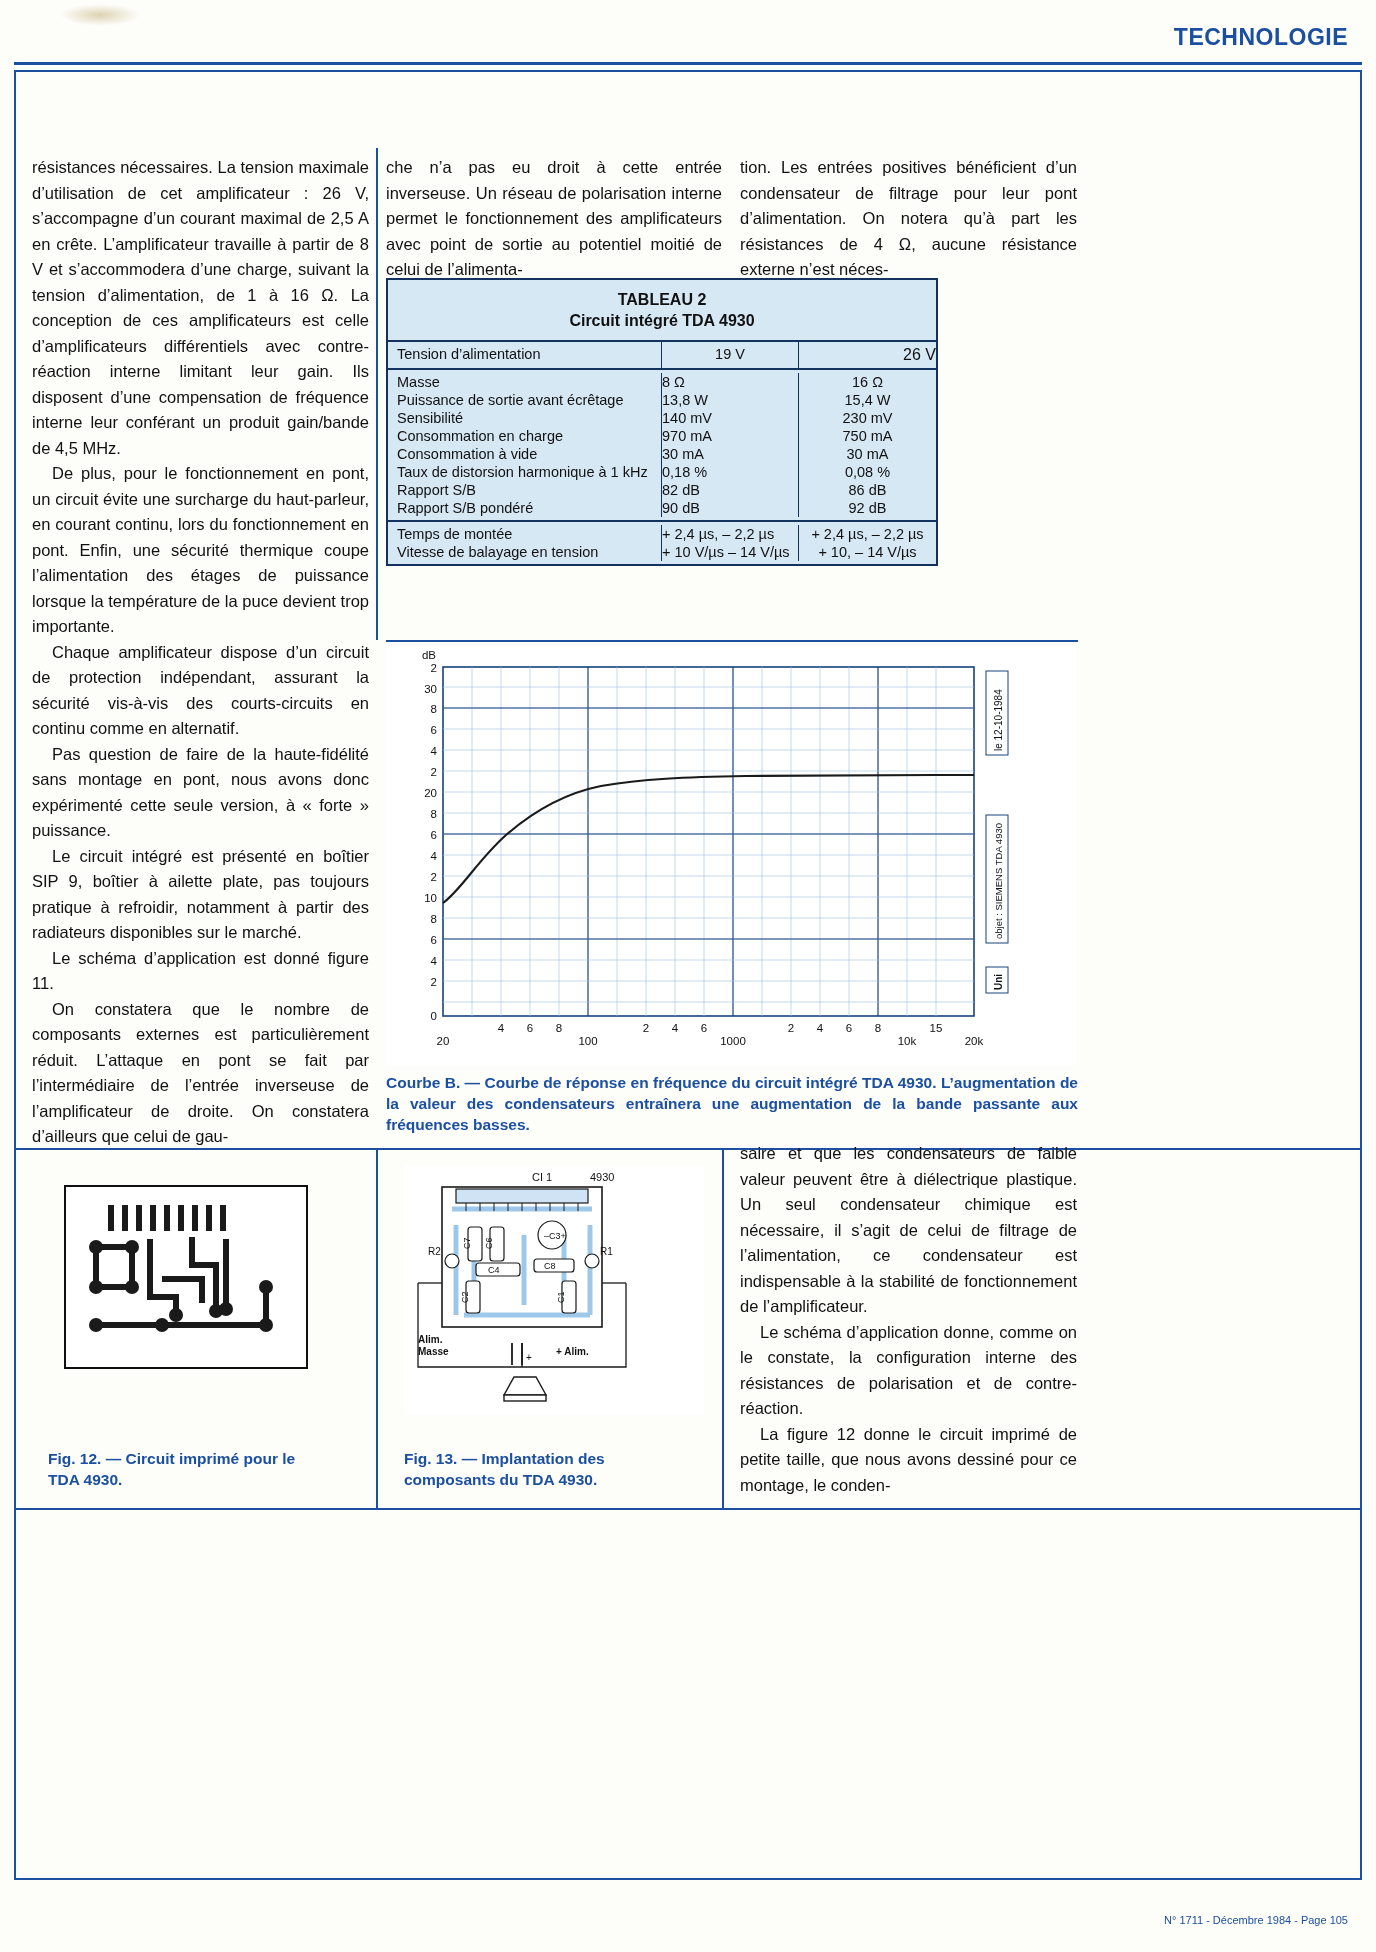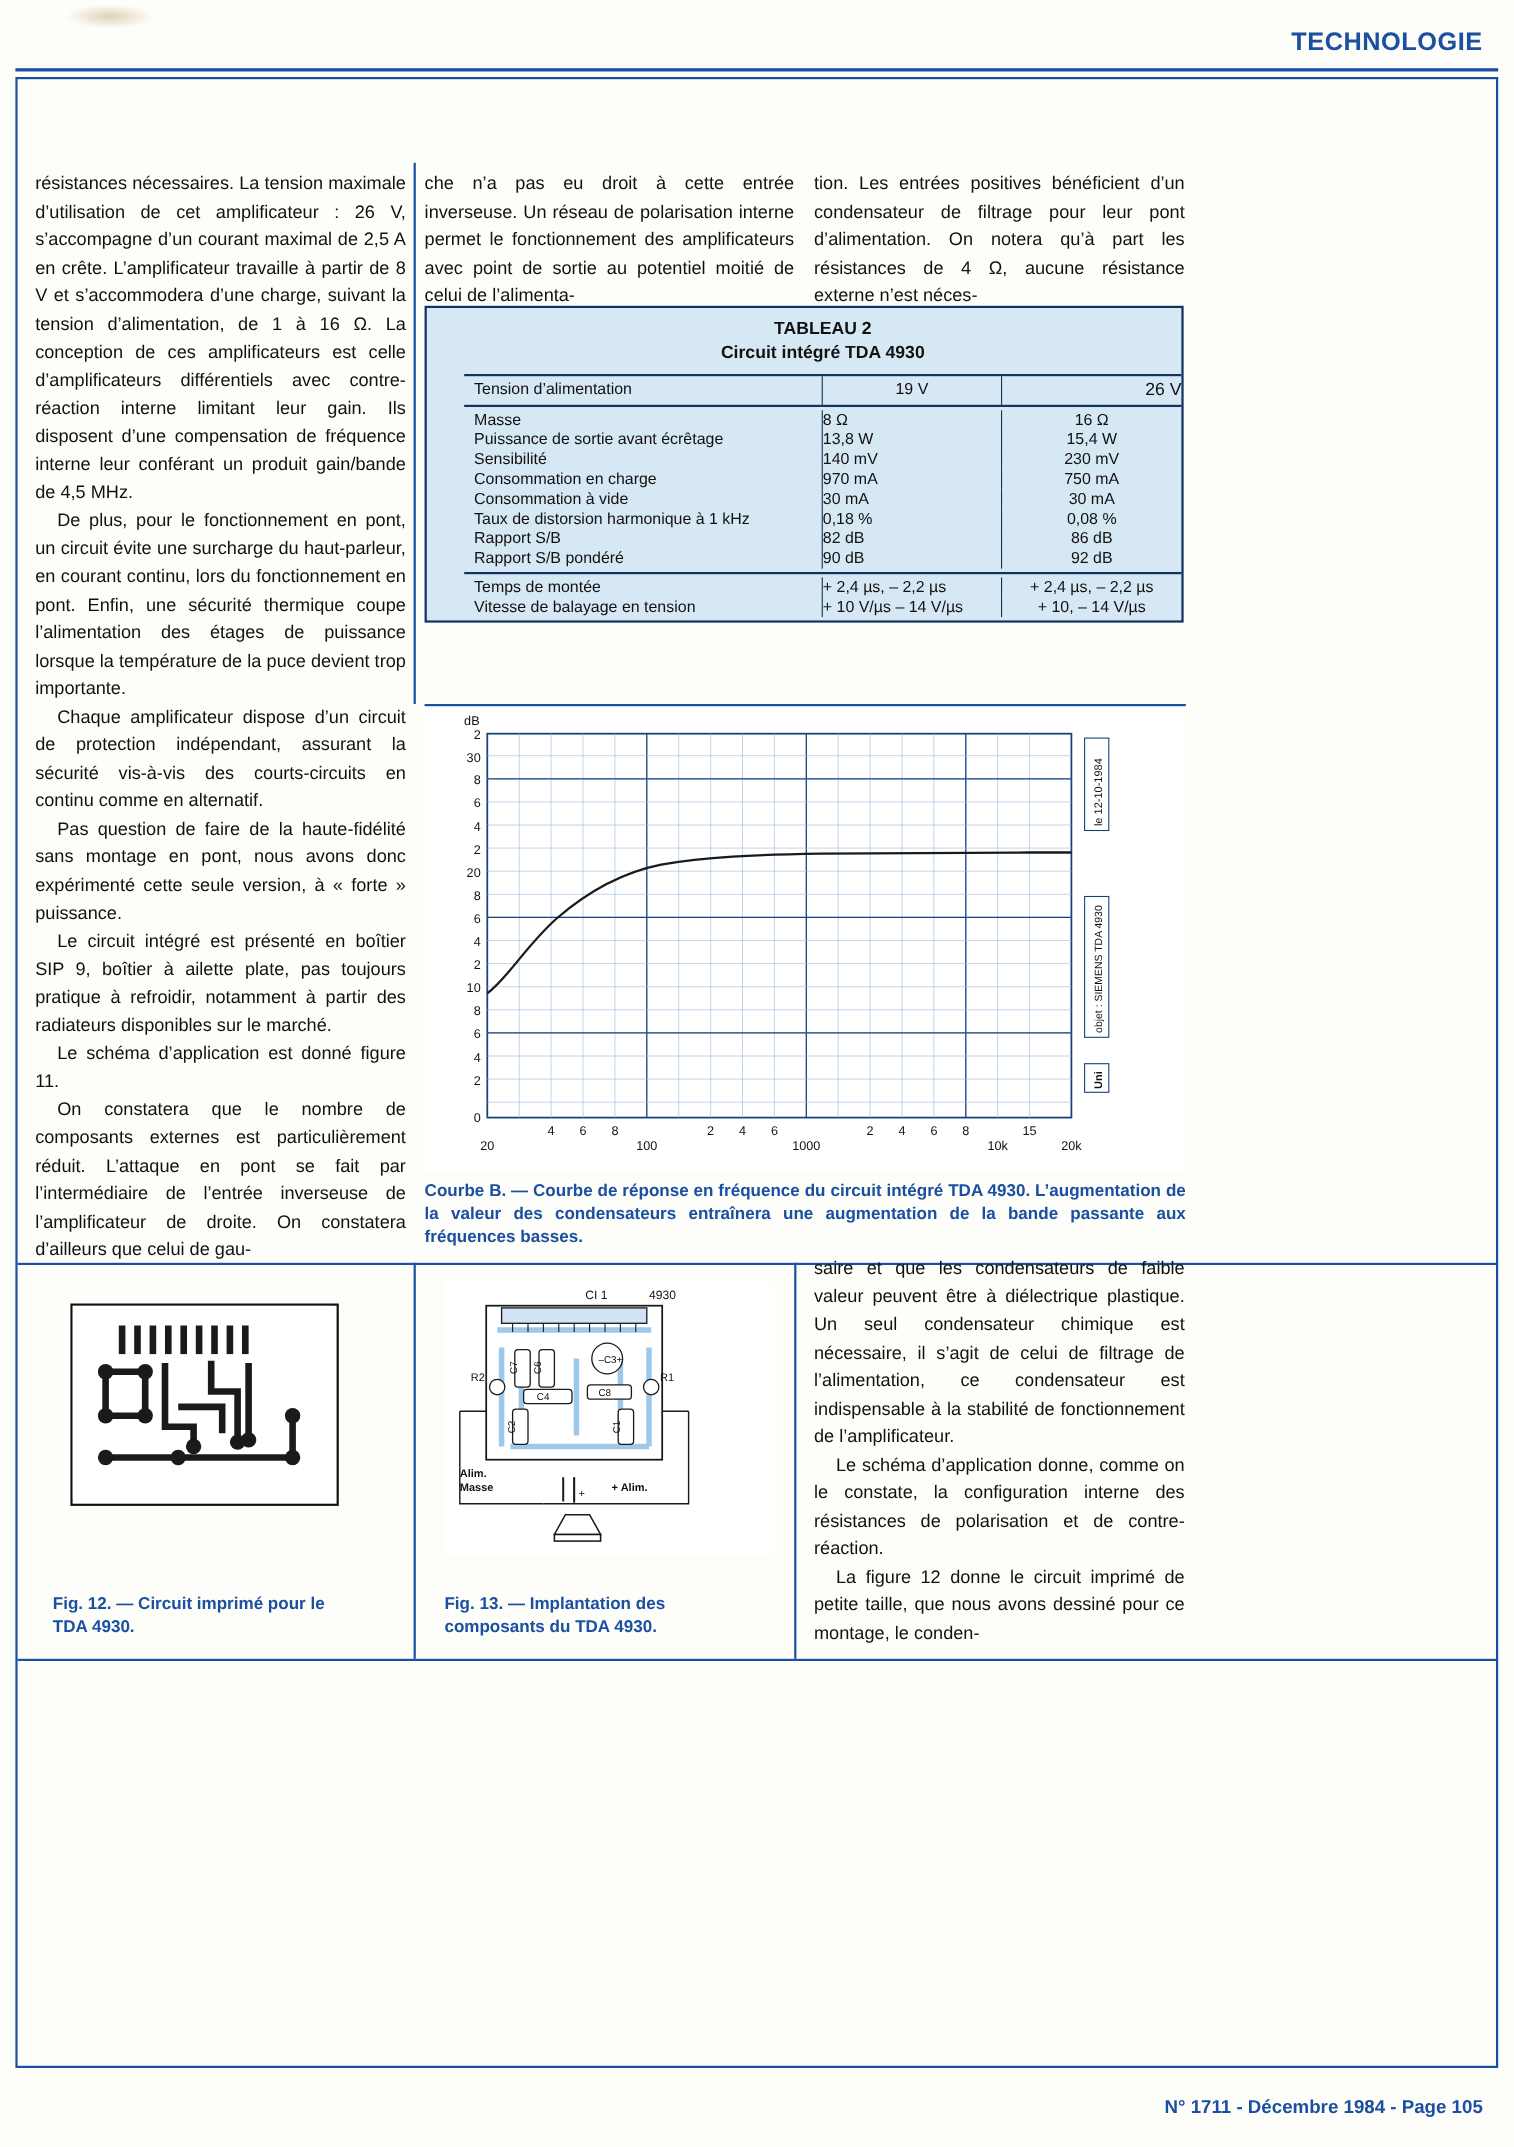--- a/index.html
+++ b/index.html
@@ -36,25 +36,24 @@
     color:#111;
     font-family:"Liberation Sans", sans-serif;
   }
   .col p{margin:0 0 0 0;text-indent:20px;}
   .col p.noind{text-indent:0;}
   #col1{left:32px;top:155px;width:337px;}
   #col2{left:386px;top:155px;width:336px;}
   #col3{left:740px;top:155px;width:337px;}
   
   .table2{
-    position:absolute;left:386px;top:278px;width:690px;
+    position:absolute;left:386px;top:278px;width:552px;
     border:2px solid #13325e;
     background:#d7e8f5;
     box-sizing:border-box;
-    padding-left:34px;
   }
   .t2-title{
     text-align:center;font-weight:bold;font-size:16px;padding:9px 0 9px 0;line-height:21px;
     border-bottom:2px solid #13325e;
   }
   .t2-row{display:flex;border-bottom:1px solid #13325e;}
   .t2-row:last-child{border-bottom:none;}
   .t2-row.thick{border-bottom:2px solid #13325e;}
   .t2-c1{width:50%;padding:4px 0 4px 9px;font-size:14.5px;box-sizing:border-box;border-right:1px solid #13325e;}
   .t2-c2{width:25%;text-align:center;padding:4px 0;font-size:14.5px;box-sizing:border-box;border-right:1px solid #13325e;}
@@ -88,21 +87,21 @@
     background:#fff;
   }
   .figcap{
     position:absolute;color:#1b4fa0;font-weight:bold;font-size:15.5px;line-height:21px;
   }
   #cap12{left:48px;top:1448px;width:280px;}
   #cap13{left:404px;top:1448px;width:290px;}
   #col4{left:740px;top:1141px;width:337px;}
   
   .footer{
-    position:absolute;right:28px;bottom:26px;font-size:17px;font-weight:bold;color:#1b4fa0;
+    position:absolute;right:28px;bottom:26px;font-size:11px;font-weight:normal;color:#1b4fa0;
   }
   .smudge{
     position:absolute;left:60px;top:4px;width:80px;height:22px;
     background:radial-gradient(ellipse at center, rgba(196,176,120,.55) 0%, rgba(255,255,255,0) 70%);
   }
 </style>
 </head>
 <body>
 
 <div class="page">

